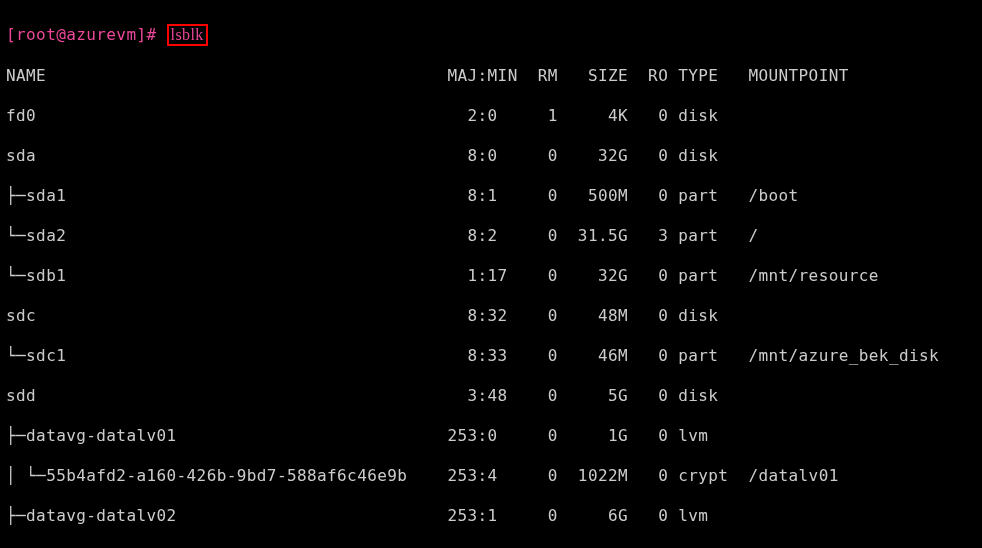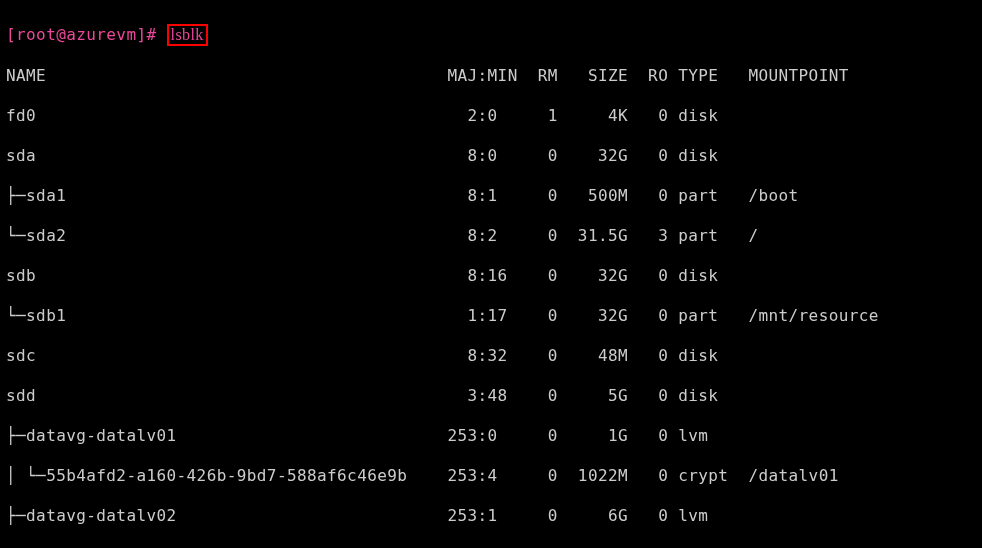--- a/index.html
+++ b/index.html
@@ -32,23 +32,23 @@
 </head>
 <body>
 
 <div class="term">
 <div><span>[root@azurevm]# </span><span class="box-cmd">lsblk</span></div>
 <div>NAME                                        MAJ:MIN  RM   SIZE  RO TYPE   MOUNTPOINT</div>
 <div>fd0                                           2:0     1     4K   0 disk</div>
 <div>sda                                           8:0     0    32G   0 disk</div>
 <div>├─sda1                                        8:1     0   500M   0 part   /boot</div>
 <div>└─sda2                                        8:2     0  31.5G   3 part   /</div>
-<div>sdb                                           8:16    0    32G   0 disk</div>
 <div>└─sdb1                                        1:17    0    32G   0 part   /mnt/resource</div>
 <div>sdc                                           8:32    0    48M   0 disk</div>
+<div>└─sdc1                                        8:33    0    46M   0 part   /mnt/azure_bek_disk</div>
 <div>sdd                                           3:48    0     5G   0 disk</div>
 <div>├─datavg-datalv01                           253:0     0     1G   0 lvm</div>
 <div>│ └─55b4afd2-a160-426b-9bd7-588af6c46e9b    253:4     0  1022M   0 crypt  /datalv01</div>
 <div>├─datavg-datalv02                           253:1     0     6G   0 lvm</div>
 
 
 
 
 
 

